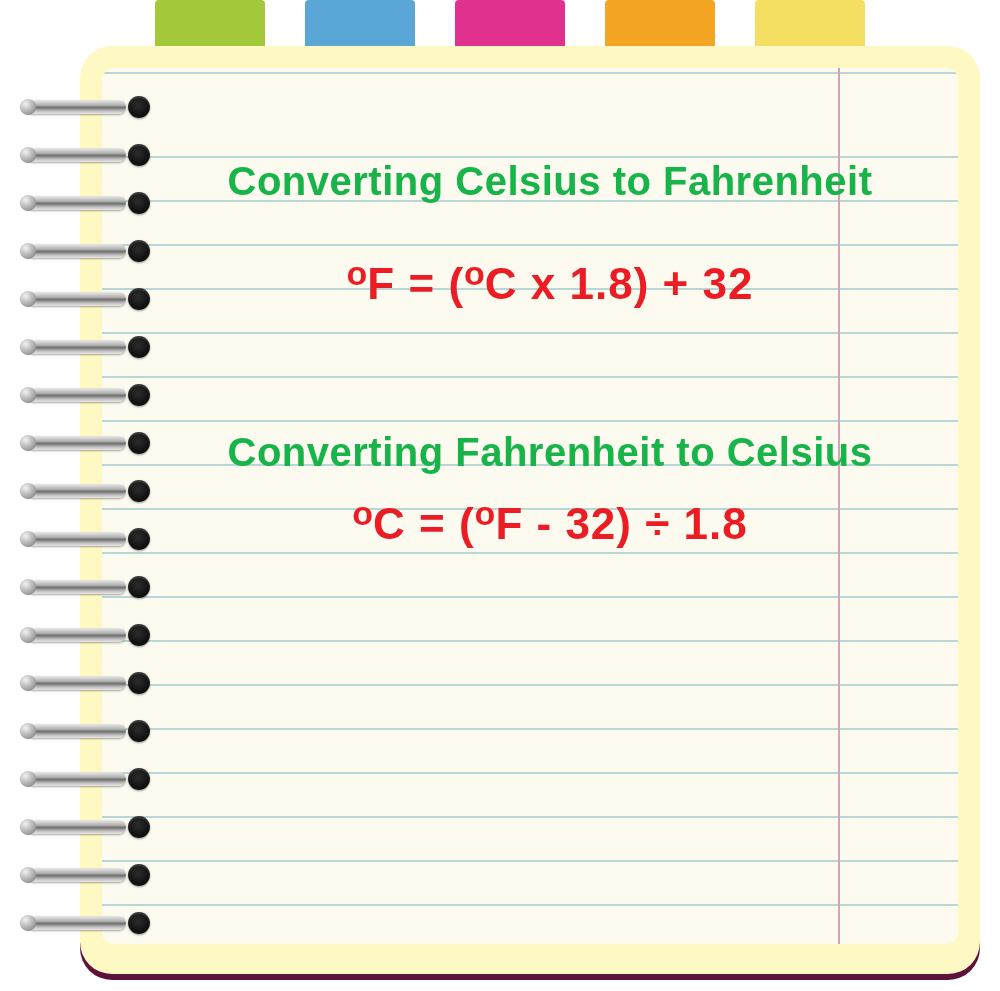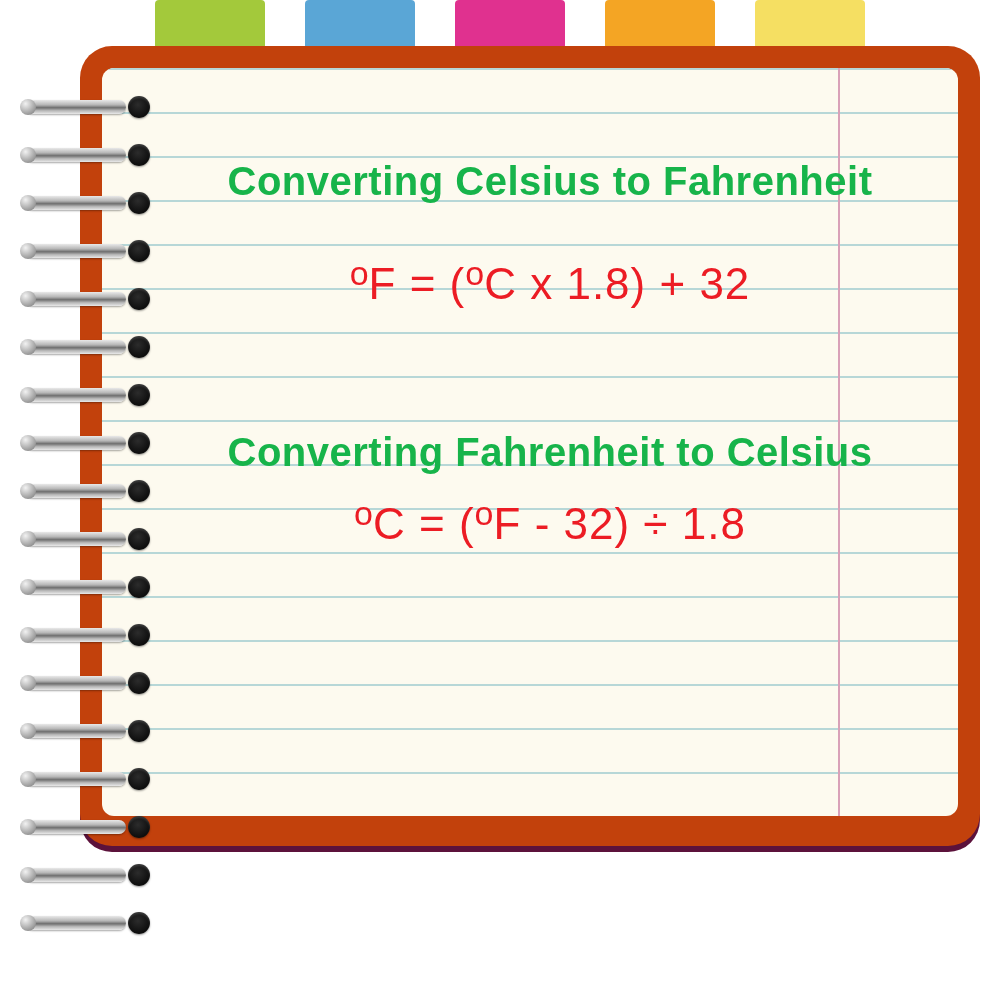--- a/index.html
+++ b/index.html
@@ -38,22 +38,22 @@
     filter:brightness(0.9);
     border-radius:0 0 4px 4px;
   }
 
   
   .cover {
     position: absolute;
     top: 46px;
     left: 80px;
     width: 900px;
-    height: 800px;
-    background: #c2410c;
+    height: 928px;
+    background: #fef9c3;
     border-radius: 32px;
     box-shadow: 0 6px 0 #5c123b;
   }
   .paper {
     position: absolute;
     top: 22px;
     left: 22px;
     right: 22px;
     bottom: 30px;
     background: #fdfaef;
@@ -131,21 +131,21 @@
   .heading {
     color: #17b44a;
     font-weight: 900;
     font-size: 40px;
     line-height: 1.15;
     margin: 0 40px 50px 40px;
     letter-spacing: 0.5px;
   }
   .formula {
     color: #ec1c24;
-    font-weight: 400;
+    font-weight: 700;
     font-size: 44px;
     letter-spacing: 1px;
     margin-bottom: 120px;
     white-space: nowrap;
   }
   .formula .deg {
     font-size: 34px;
     vertical-align: 14px;
     letter-spacing: 0;
   }

